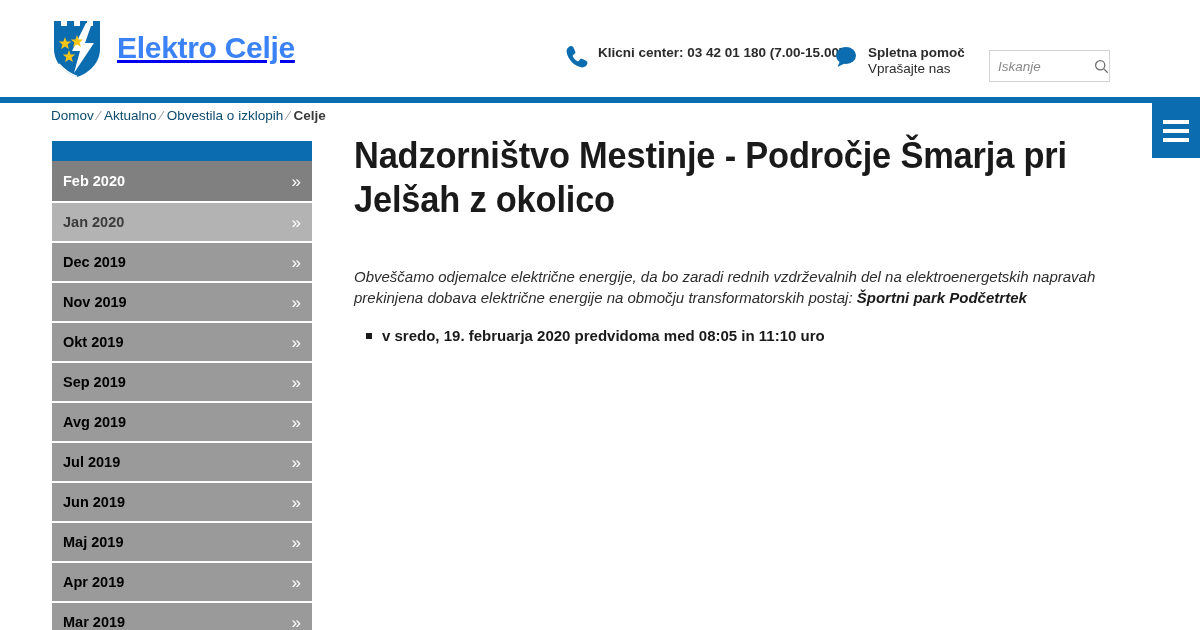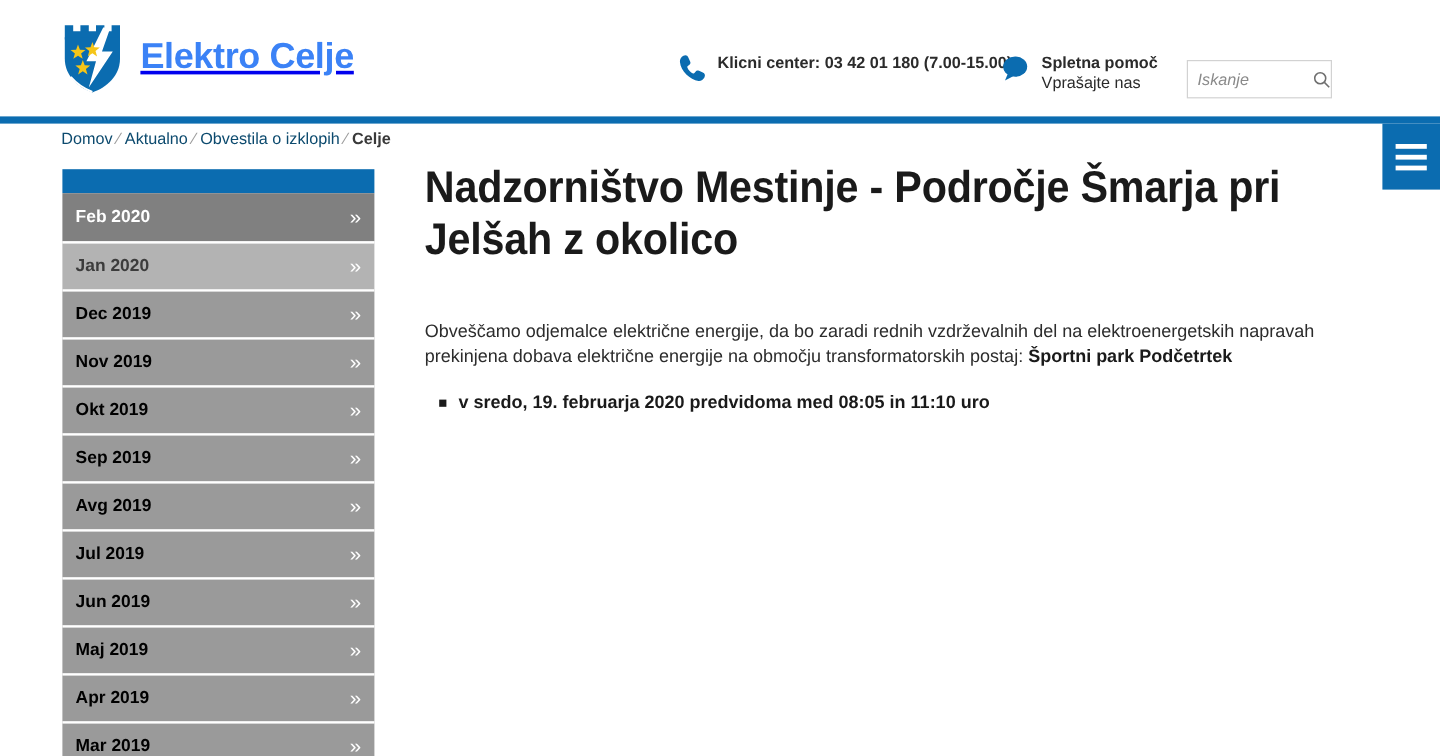--- a/index.html
+++ b/index.html
@@ -159,20 +159,21 @@
     color: #1a1a1a;
     letter-spacing: -0.2px;
     transform: scaleX(0.93);
     transform-origin: left top;
   }
   .body-p {
     margin: 0;
     font-size: 15px;
     line-height: 1.44;
     color: #2c2c2c;
+    font-style: italic;
   }
   .p-intro { margin-top: 43px; }
   .p-outro { margin-top: 23px; }
   .body-p .strong { font-weight: bold; color: #1a1a1a; }
 
   .bullets {
     margin: 16px 0 0 0;
     padding: 0 0 0 28px;
     list-style: none;
   }

